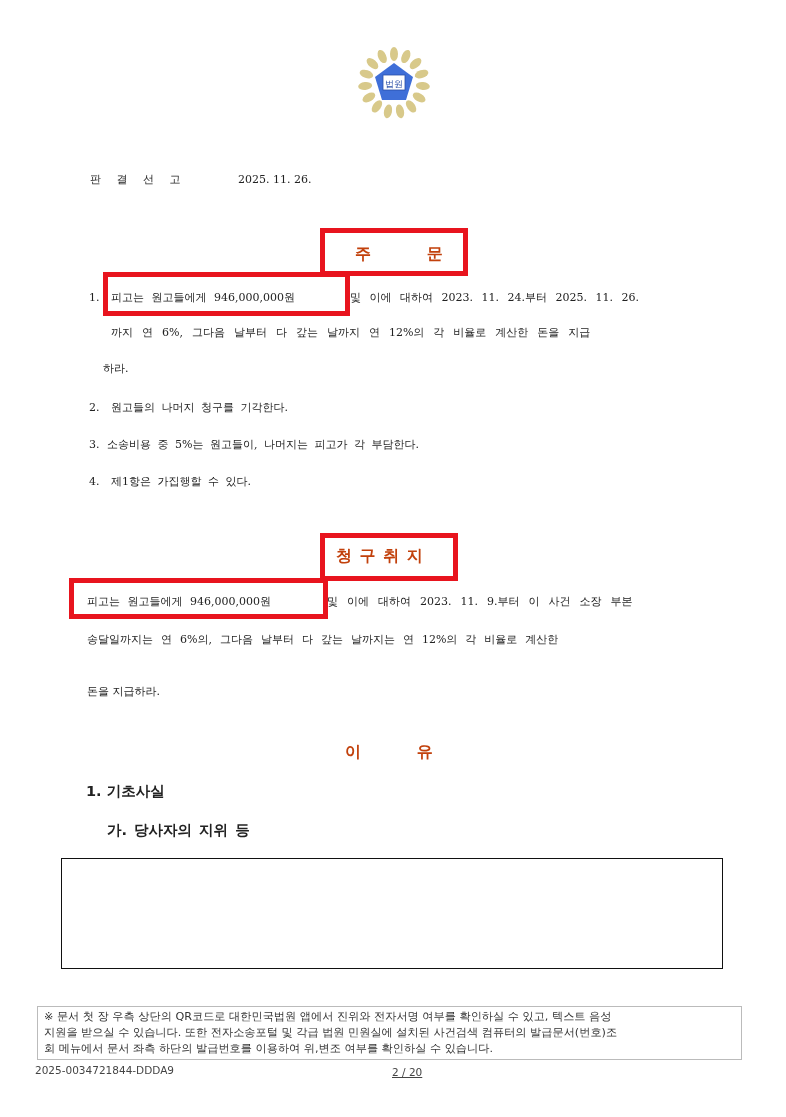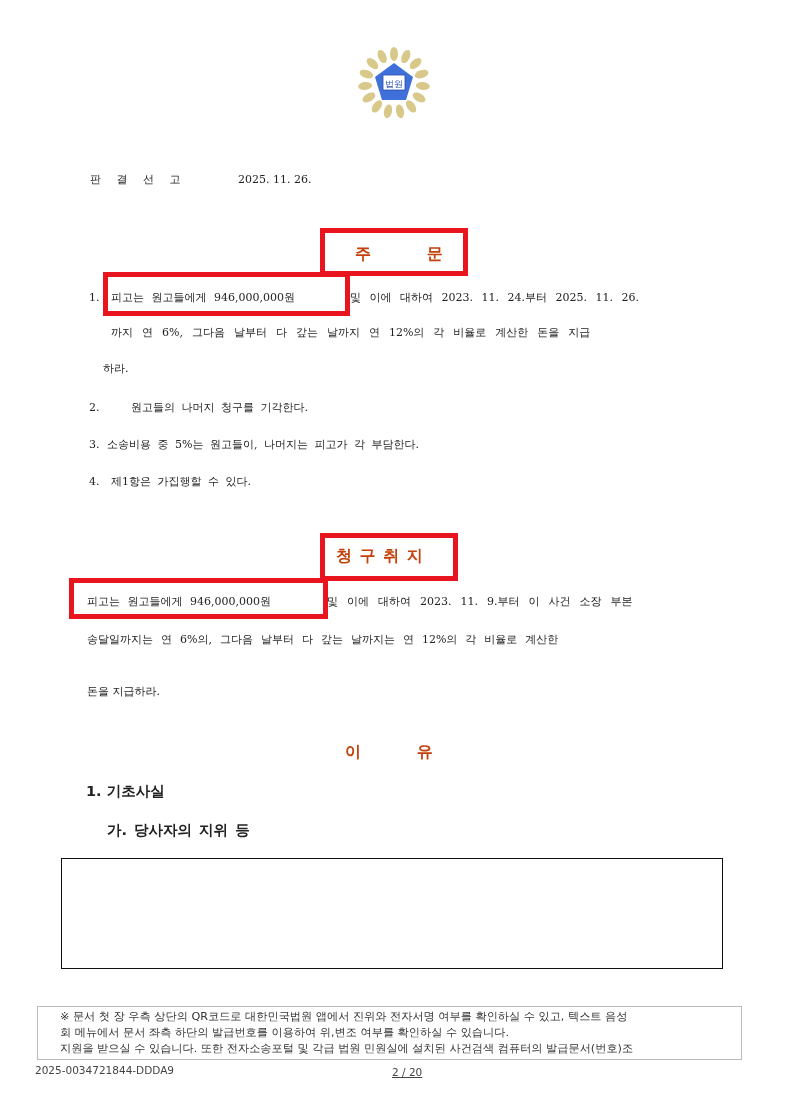--- a/index.html
+++ b/index.html
@@ -28,21 +28,21 @@
     }
     .empty-box {
       position: absolute; left: 61px; top: 858px; width: 662px; height: 111px;
       border: 1.5px solid #111; box-sizing: border-box;
     }
     .notice {
       position: absolute; left: 37px; top: 1006px; width: 705px; height: 54px;
       border: 1px solid #bbbbbb; box-sizing: border-box;
       font-family: "DejaVu Sans", "Liberation Sans", sans-serif;
       font-size: 11.2px; line-height: 16px; color: #333;
-      padding: 2px 22px; white-space: nowrap; overflow: hidden;
+      padding: 2px 6px; white-space: nowrap; overflow: hidden;
     }
     .footer-text {
       position: absolute; font-family: "DejaVu Sans", "Liberation Sans", sans-serif;
       font-size: 10.5px; color: #444; white-space: nowrap;
     }
   </style>
 </head>
 <body>
 
 <div class="abs emblem">
@@ -77,21 +77,21 @@
 <div class="red-box" style="left:320px; top:228px; width:148px; height:48px;"></div>
 
 <div class="line" style="left:89px; top:288px;">1.</div>
 <div class="line" style="left:111px; top:288px; word-spacing:4px;">피고는 원고들에게 946,000,000원</div>
 <div class="line" style="left:350px; top:288px; word-spacing:5px;">및 이에 대하여 2023. 11. 24.부터 2025. 11. 26.</div>
 <div class="red-box" style="left:103px; top:272px; width:247px; height:44px;"></div>
 <div class="line" style="left:111px; top:323px; word-spacing:5.5px;">까지 연 6%, 그다음 날부터 다 갚는 날까지 연 12%의 각 비율로 계산한 돈을 지급</div>
 <div class="line" style="left:103px; top:359px;">하라.</div>
 
 <div class="line" style="left:89px; top:398px;">2.</div>
-<div class="line" style="left:111px; top:398px; word-spacing:3px;margin-left:20px;">원고들의 나머지 청구를 기각한다.</div>
+<div class="line" style="left:111px; top:398px; word-spacing:3px;">원고들의 나머지 청구를 기각한다.</div>
 
 <div class="line" style="left:89px; top:435px;">3.</div>
 <div class="line" style="left:107px; top:435px; word-spacing:3px;">소송비용 중 5%는 원고들이, 나머지는 피고가 각 부담한다.</div>
 
 <div class="line" style="left:89px; top:472px;">4.</div>
 <div class="line" style="left:111px; top:472px; word-spacing:3px;">제1항은 가집행할 수 있다.</div>
 
 <div class="heading" style="left:336px; top:546px; letter-spacing:1px;">청 구 취 지</div>
 <div class="red-box" style="left:320px; top:533px; width:138px; height:48px;"></div>
 
@@ -102,18 +102,18 @@
 <div class="line" style="left:87px; top:666px;margin-top:16px;">돈을 지급하라.</div>
 
 <div class="heading" style="left:345px; top:742px; white-space:pre;">이          유</div>
 <div class="sans-bold" style="left:86px; top:782px;">1. 기초사실</div>
 <div class="sans-bold" style="left:107px; top:821px; word-spacing:2px;">가. 당사자의 지위 등</div>
 
 <div class="empty-box"></div>
 
 <div class="notice">
   <div>※ 문서 첫 장 우측 상단의 QR코드로 대한민국법원 앱에서 진위와 전자서명 여부를 확인하실 수 있고, 텍스트 음성</div>
+  <div>지원을 받으실 수 있습니다. 또한 전자소송포털 및 각급 법원 민원실에 설치된 사건검색 컴퓨터의 발급문서(번호)조</div>
   <div>회 메뉴에서 문서 좌측 하단의 발급번호를 이용하여 위,변조 여부를 확인하실 수 있습니다.</div>
-  <div>지원을 받으실 수 있습니다. 또한 전자소송포털 및 각급 법원 민원실에 설치된 사건검색 컴퓨터의 발급문서(번호)조</div>
 </div>
 
 <div class="footer-text" style="left:35px; top:1064px;">2025-0034721844-DDDA9</div>
 <div class="footer-text" style="left:392px; top:1066px;text-decoration:underline;">2 / 20</div>
 
 </body></html>

